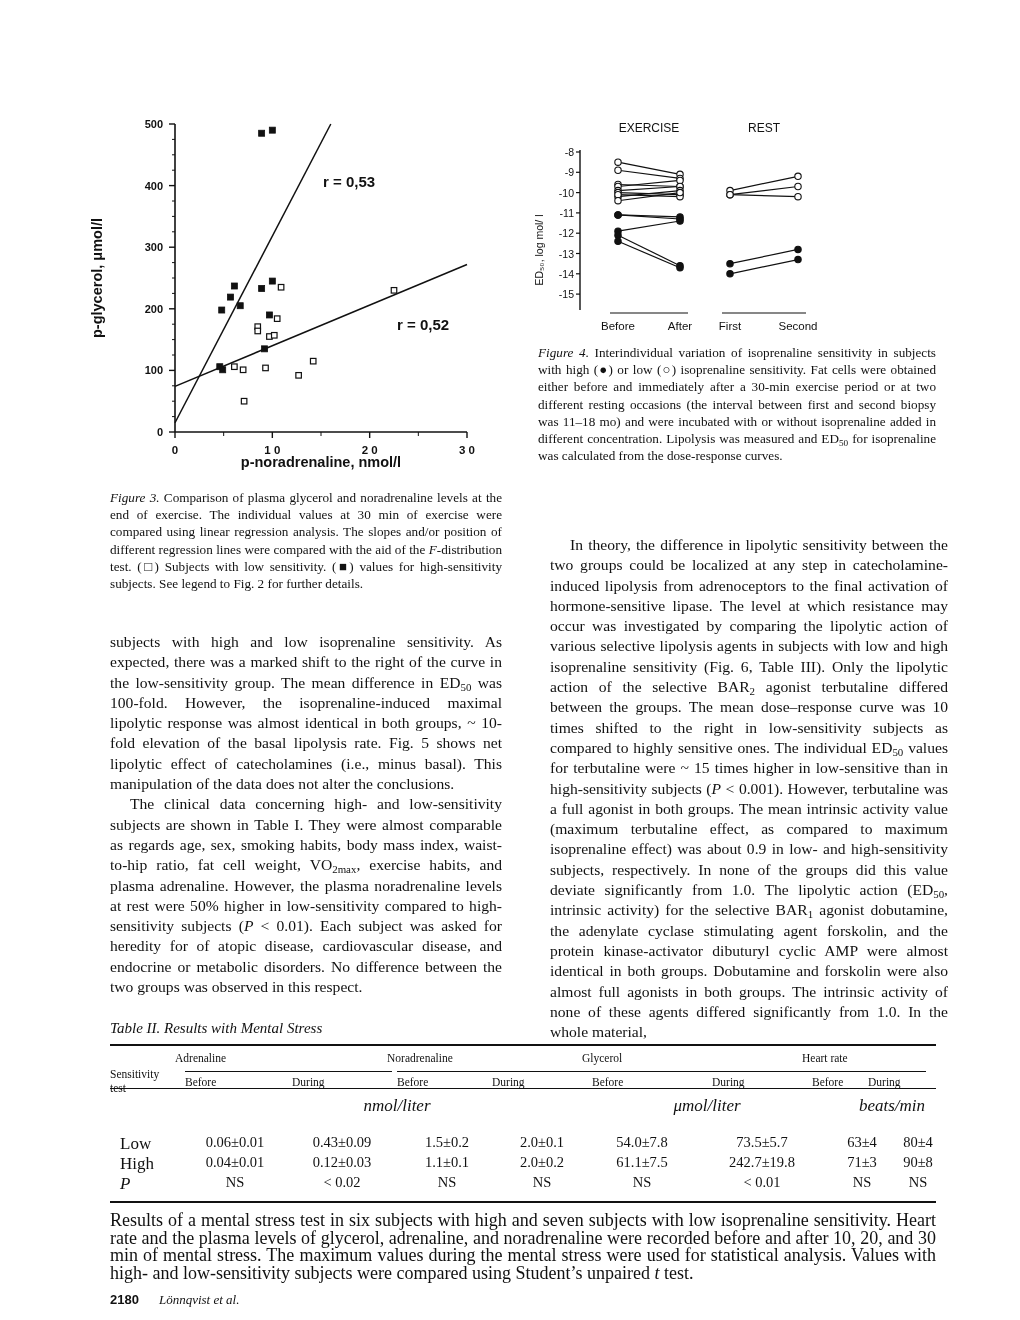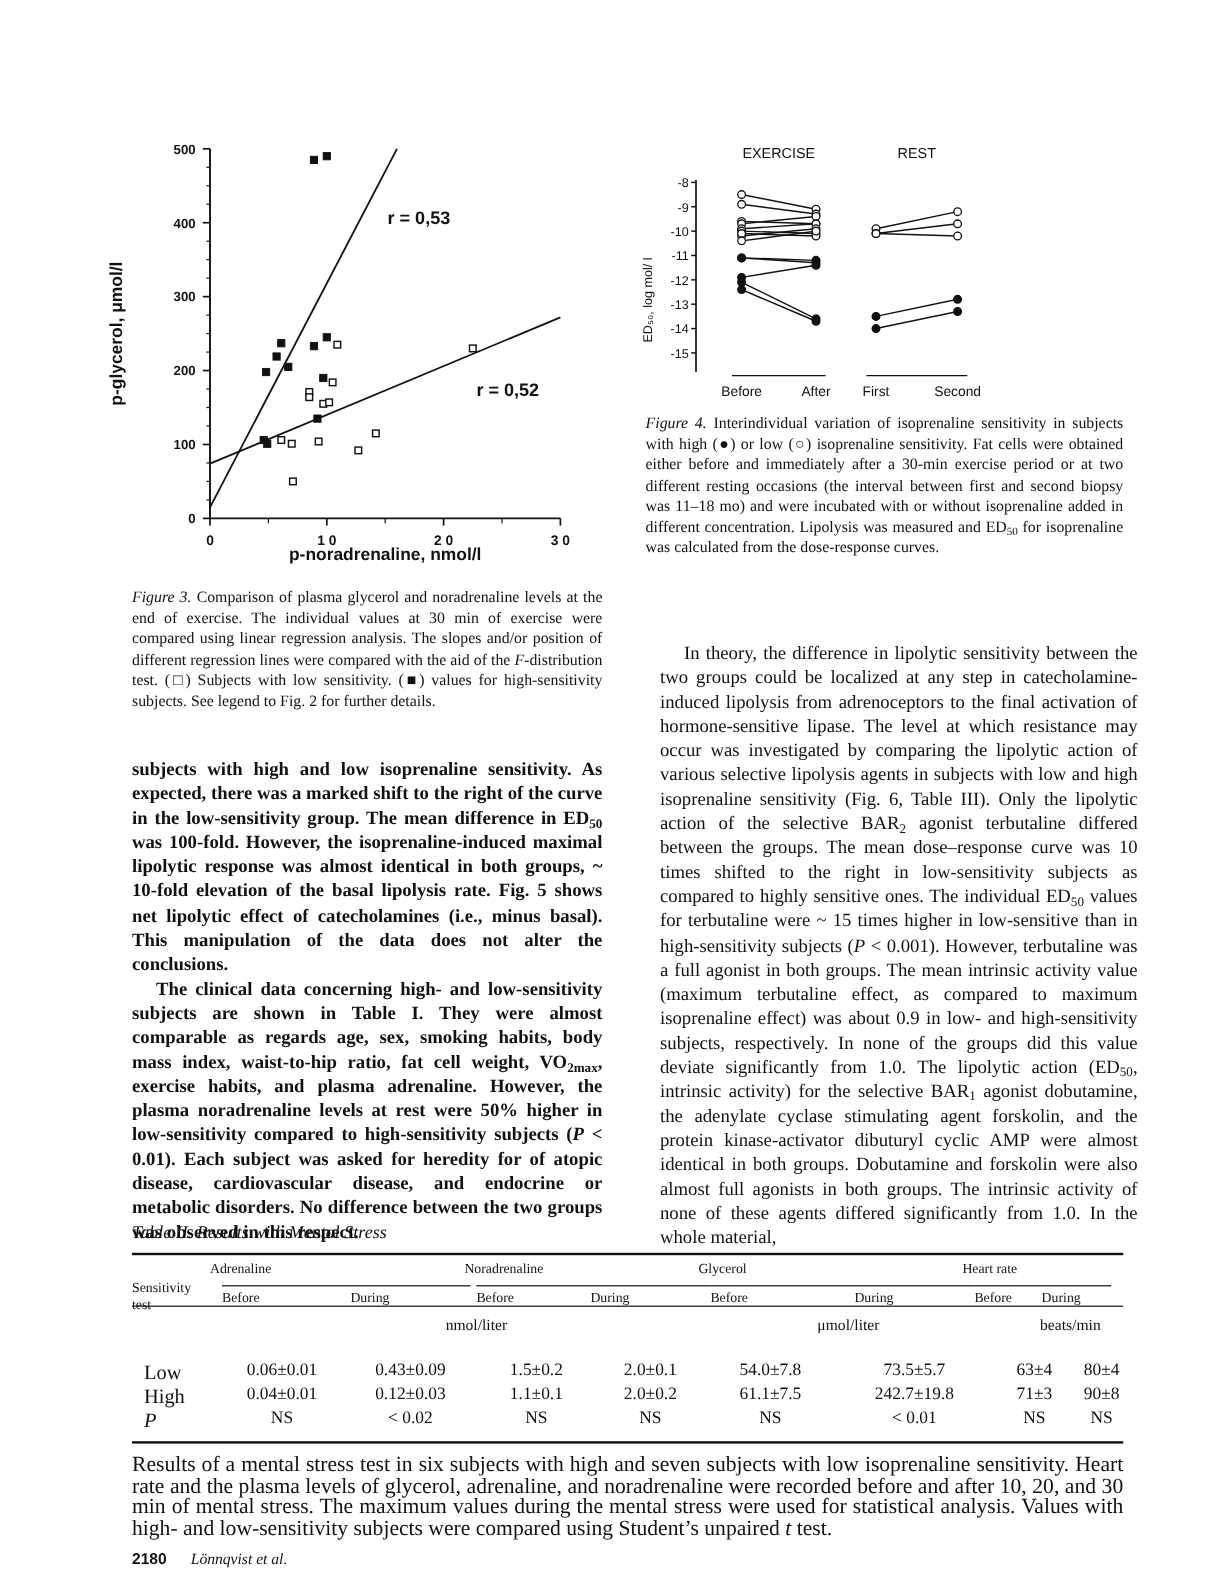--- a/index.html
+++ b/index.html
@@ -8,21 +8,21 @@
   .abs { position: absolute; }
   .fig-svg { position: absolute; }
   .caption { font-size: 13.2px; line-height: 17.2px; text-align: justify; }
   .caption i { }
   .body-text { font-size: 15.6px; line-height: 20.3px; text-align: justify; hyphens: manual; }
   .body-text p { margin: 0; }
   .body-text p.indent { text-indent: 20px; }
   .tbl-title { font-size: 15px; font-style: italic; }
   .rule { position: absolute; background: #111; }
   .hdr { font-size: 11.5px; text-align: left; }
-  .unit { font-size: 13px; text-align: center; }
+  .unit { font-size: 17px; font-style: italic; text-align: center; }
   .cell { font-size: 14.5px; text-align: center; position: absolute; }
   .rowlab { font-size: 17px; position: absolute; }
   .tbl-note { font-size: 18px; line-height: 17.5px; text-align: justify; }
   .footer-num { font-family: "Liberation Sans", sans-serif; font-weight: bold; font-size: 13px; }
   .footer-auth { font-style: italic; font-size: 13px; }
   sub { font-size: 70%; vertical-align: -3px; line-height: 0; }
 </style>
 </head>
 <body>
 
@@ -211,21 +211,21 @@
         <circle cx="200" cy="163.8" r="3.2" fill="#111" stroke="#111" stroke-width="1.1"></circle>
         <circle cx="268" cy="149.59000000000003" r="3.2" fill="#111" stroke="#111" stroke-width="1.1"></circle>
       </g>
     </g>
 </svg>
 
 <div class="abs caption" style="left:538px; top:344px; width:398px;">
   <i>Figure 4.</i><span id="fig4-cap"> Interindividual variation of isoprenaline sensitivity in subjects with high (●) or low (○) isoprenaline sensitivity. Fat cells were obtained either before and immediately after a 30-min exercise period or at two different resting occasions (the interval between first and second biopsy was 11–18 mo) and were incubated with or without isoprenaline added in different concentration. Lipolysis was measured and ED<sub>50</sub> for isoprenaline was calculated from the dose-response curves.</span>
 </div>
 
-<div class="abs body-text" style="left:110px; top:632px; width:392px;font-weight:bold;">
+<div class="abs body-text" style="left:110px; top:632px; width:392px;">
   <p id="lp1">subjects with high and low isoprenaline sensitivity. As expected, there was a marked shift to the right of the curve in the low-sensitivity group. The mean difference in ED<sub>50</sub> was 100-fold. However, the isoprenaline-induced maximal lipolytic response was almost identical in both groups, ~ 10-fold elevation of the basal lipolysis rate. Fig. 5 shows net lipolytic effect of catecholamines (i.e., minus basal). This manipulation of the data does not alter the conclusions.</p>
   <p class="indent" id="lp2">The clinical data concerning high- and low-sensitivity subjects are shown in Table I. They were almost comparable as regards age, sex, smoking habits, body mass index, waist-to-hip ratio, fat cell weight, VO<sub>2max</sub>, exercise habits, and plasma adrenaline. However, the plasma noradrenaline levels at rest were 50% higher in low-sensitivity compared to high-sensitivity subjects (<i>P</i> &lt; 0.01). Each subject was asked for heredity for of atopic disease, cardiovascular disease, and endocrine or metabolic disorders. No difference between the two groups was observed in this respect.</p>
 </div>
 
 <div class="abs body-text" style="left:550px; top:522px; width:398px;margin-top:13px;">
   <p class="indent" id="rp1">In theory, the difference in lipolytic sensitivity between the two groups could be localized at any step in catecholamine-induced lipolysis from adrenoceptors to the final activation of hormone-sensitive lipase. The level at which resistance may occur was investigated by comparing the lipolytic action of various selective lipolysis agents in subjects with low and high isoprenaline sensitivity (Fig. 6, Table III). Only the lipolytic action of the selective BAR<sub>2</sub> agonist terbutaline differed between the groups. The mean dose–response curve was 10 times shifted to the right in low-sensitivity subjects as compared to highly sensitive ones. The individual ED<sub>50</sub> values for terbutaline were ~ 15 times higher in low-sensitive than in high-sensitivity subjects (<i>P</i> &lt; 0.001). However, terbutaline was a full agonist in both groups. The mean intrinsic activity value (maximum terbutaline effect, as compared to maximum isoprenaline effect) was about 0.9 in low- and high-sensitivity subjects, respectively. In none of the groups did this value deviate significantly from 1.0. The lipolytic action (ED<sub>50</sub>, intrinsic activity) for the selective BAR<sub>1</sub> agonist dobutamine, the adenylate cyclase stimulating agent forskolin, and the protein kinase-activator dibuturyl cyclic AMP were almost identical in both groups. Dobutamine and forskolin were also almost full agonists in both groups. The intrinsic activity of none of these agents differed significantly from 1.0. In the whole material,</p>
 </div>
 
 <div class="abs tbl-title" style="left:110px; top:1020px;">Table II. Results with Mental Stress</div>
 

